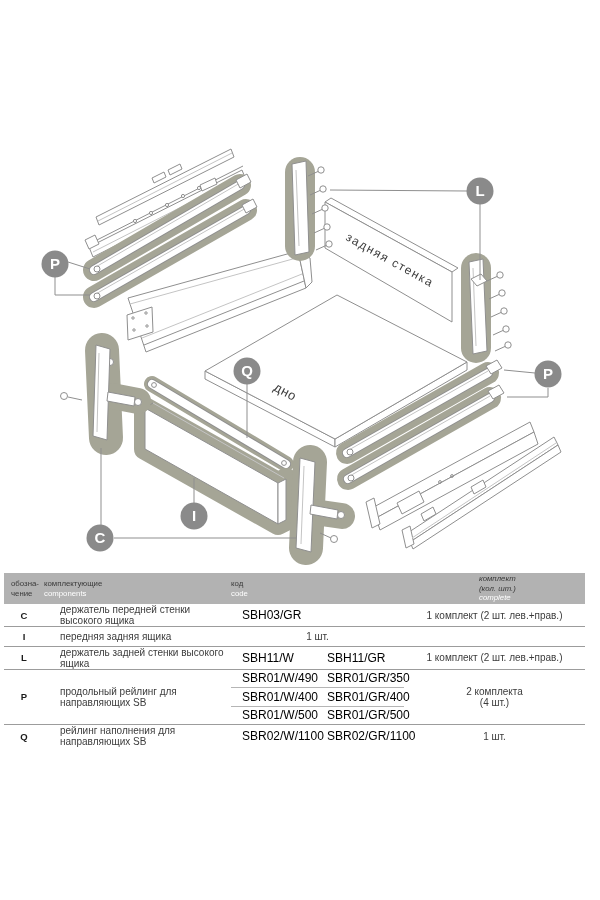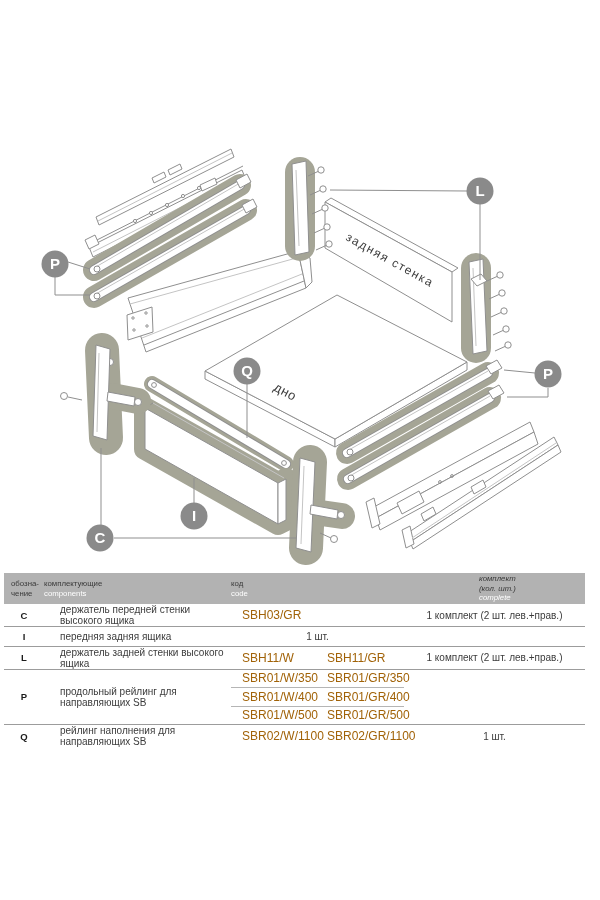--- a/index.html
+++ b/index.html
@@ -31,21 +31,21 @@
   .th-comp,.th-code{text-align:left;}
   .th-set{padding-left:75px;font-style:italic;}
   .trow{display:grid;grid-template-columns:40px 187px 173px 1fr;align-items:center;min-height:18.5px;}
   .trow.hasline{border-bottom:1px solid var(--divider,#9c9c9c);}
   .c-des{text-align:center;font-weight:bold;font-size:9.5px;color:#1a1a1a;}
   .c-name{padding-left:16px;font-size:10px;color:#3c3c3c;}
   .c-codes{align-self:stretch;display:flex;flex-direction:column;justify-content:center;}
   .code-sub{display:grid;grid-template-columns:85px 1fr;align-items:center;}
   .trow.multi .code-sub{height:17.5px;}
   .code-sub.subline{border-bottom:1px solid #b5b5b5;}
-  .code{padding-left:11px;font-size:12px;color:#a16207;white-space:nowrap;}
+  .code{padding-left:11px;font-size:12px;color:#000000;white-space:nowrap;}
   .c-qty{text-align:center;font-size:10px;line-height:11px;color:#3c3c3c;}
 </style>
 </head>
 <body>
 
 <svg class="diagram" viewBox="0 0 600 573">
 
   <g>
     <polygon class="ol" points="96,217 231,149 234,157 99,225"></polygon>
     <line class="lt" x1="98" y1="221" x2="232" y2="153"></line>
@@ -301,31 +301,35 @@
         </div>
         <div class="c-qty">
           <div class="qline">1 комплект (2 шт. лев.+прав.)</div>
         </div>
       </div>
       <div class="trow multi hasline">
         <div class="c-des">P</div>
         <div class="c-name">продольный рейлинг для направляющих SB</div>
         <div class="c-codes">
           <div class="code-sub subline">
-            <span class="code">SBR01/W/350</span>
+            <span class="code">SBR01/W/490</span>
             <span class="code">SBR01/GR/350</span>
           </div>
           <div class="code-sub subline">
             <span class="code">SBR01/W/400</span>
             <span class="code">SBR01/GR/400</span>
           </div>
           <div class="code-sub">
             <span class="code">SBR01/W/500</span>
             <span class="code">SBR01/GR/500</span>
           </div>
+        </div>
+        <div class="c-qty">
+          <div class="qline">2 комплекта</div>
+          <div class="qline">(4 шт.)</div>
         </div>
       </div>
       <div class="trow">
         <div class="c-des">Q</div>
         <div class="c-name">рейлинг наполнения для направляющих SB</div>
         <div class="c-codes">
           <div class="code-sub">
             <span class="code">SBR02/W/1100</span>
             <span class="code">SBR02/GR/1100</span>
           </div>

